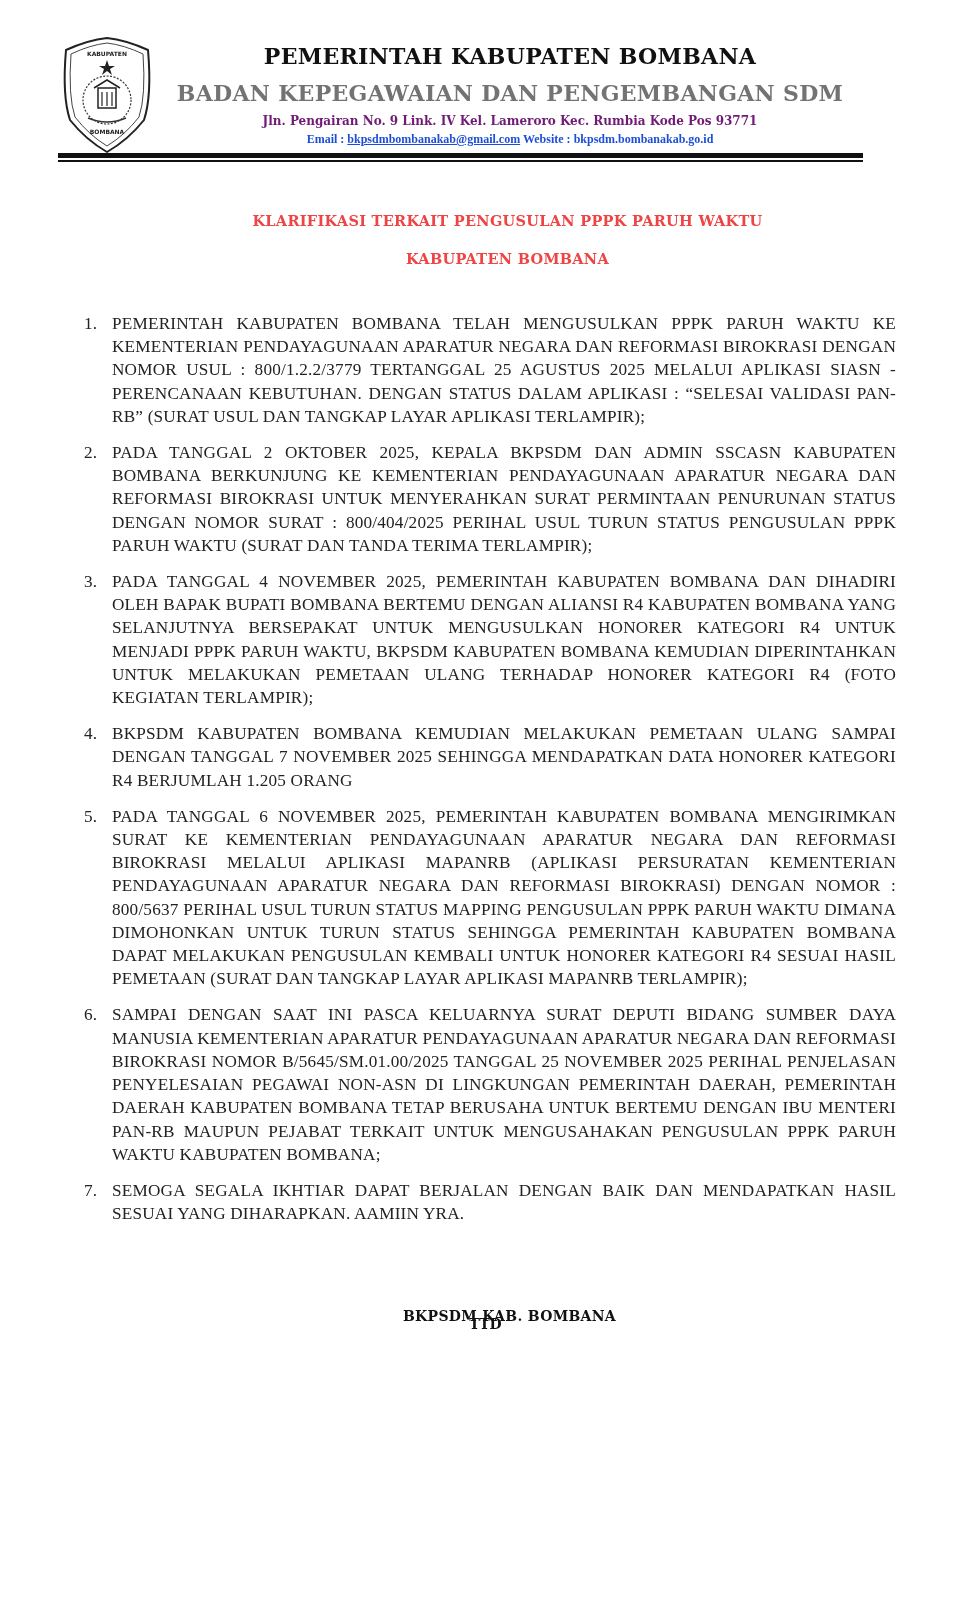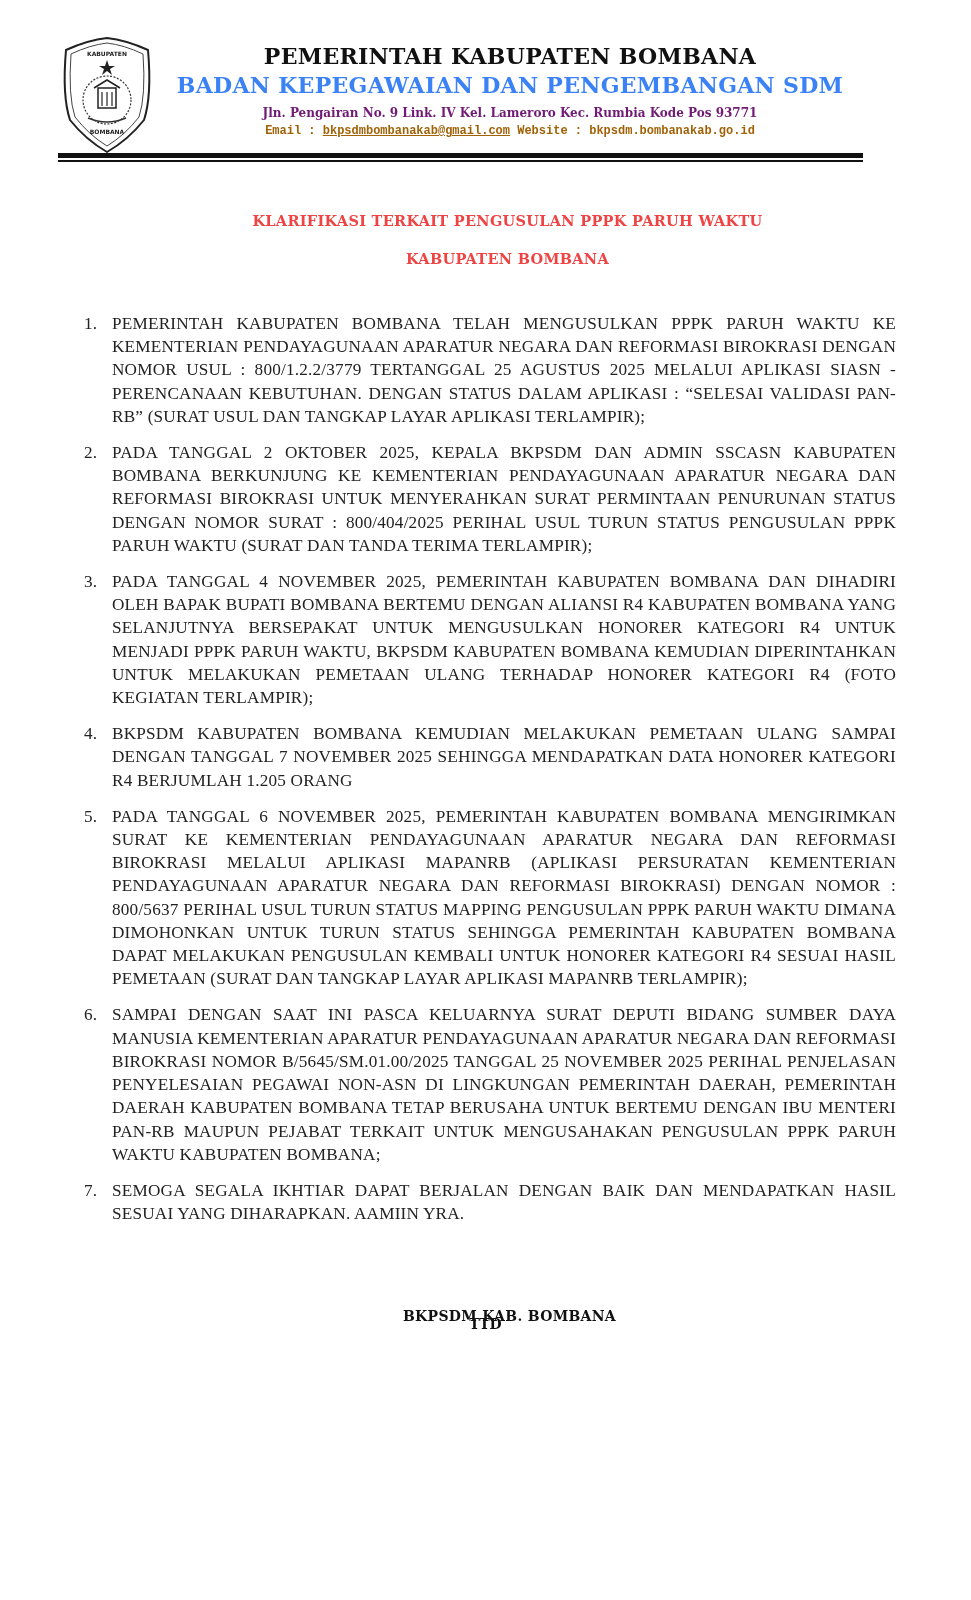--- a/index.html
+++ b/index.html
@@ -2,23 +2,23 @@
 <html><head>
 <meta charset="utf-8">
 <style>
   html, body { margin:0; padding:0; background:#ffffff; }
   body { width:971px; height:1600px; position:relative; overflow:hidden; color:#1a1a1a; font-family:"DejaVu Serif", serif; }
   .page { position:absolute; left:0; top:0; width:971px; height:1592px; }
 
   .logo { position:absolute; left:58px; top:36px; width:98px; height:118px; }
   .kop { position:absolute; left:150px; top:42px; width:720px; text-align:center; }
   .kop .l1 { font-family:"DejaVu Serif", serif; font-weight:bold; font-size:22px; letter-spacing:0.3px; line-height:28px; color:#111; }
-  .kop .l2 { font-family:"DejaVu Serif", serif; font-weight:bold; font-size:22px; letter-spacing:0.3px; line-height:30px; color:#3b82f6; margin-top:0; }
+  .kop .l2 { font-family:"DejaVu Serif", serif; font-weight:bold; font-size:22px; letter-spacing:0.3px; line-height:30px; color:#737373; margin-top:8px; }
   .kop .l3 { font-family:"DejaVu Serif", serif; font-weight:bold; font-size:12px; line-height:18px; margin-top:4px; color:#701a75; }
-  .kop .l4 { font-family:Liberation Mono, monospace; font-weight:bold; font-size:12px; line-height:18px; color:#a16207; }
+  .kop .l4 { font-family:Liberation Serif, serif; font-weight:bold; font-size:12px; line-height:18px; color:#1d4ed8; }
   .kop .l4 .u { text-decoration:underline; }
 
   .rule-thick { position:absolute; left:58px; top:153px; width:805px; height:5px; background:#111; }
   .rule-thin { position:absolute; left:58px; top:160px; width:805px; height:2px; background:#111; }
 
   .title { position:absolute; left:0; width:971px; text-align:center; font-family:"DejaVu Serif", serif; font-weight:bold; font-size:14.5px; letter-spacing:0.3px; color:#ef4444;margin-left:22px; }
   .t1 { top:212px; }
   .t2 { top:250px; }
 
   ol.items { position:absolute; left:78px; top:312px; width:818px; margin:0; padding:0; list-style:none; }

